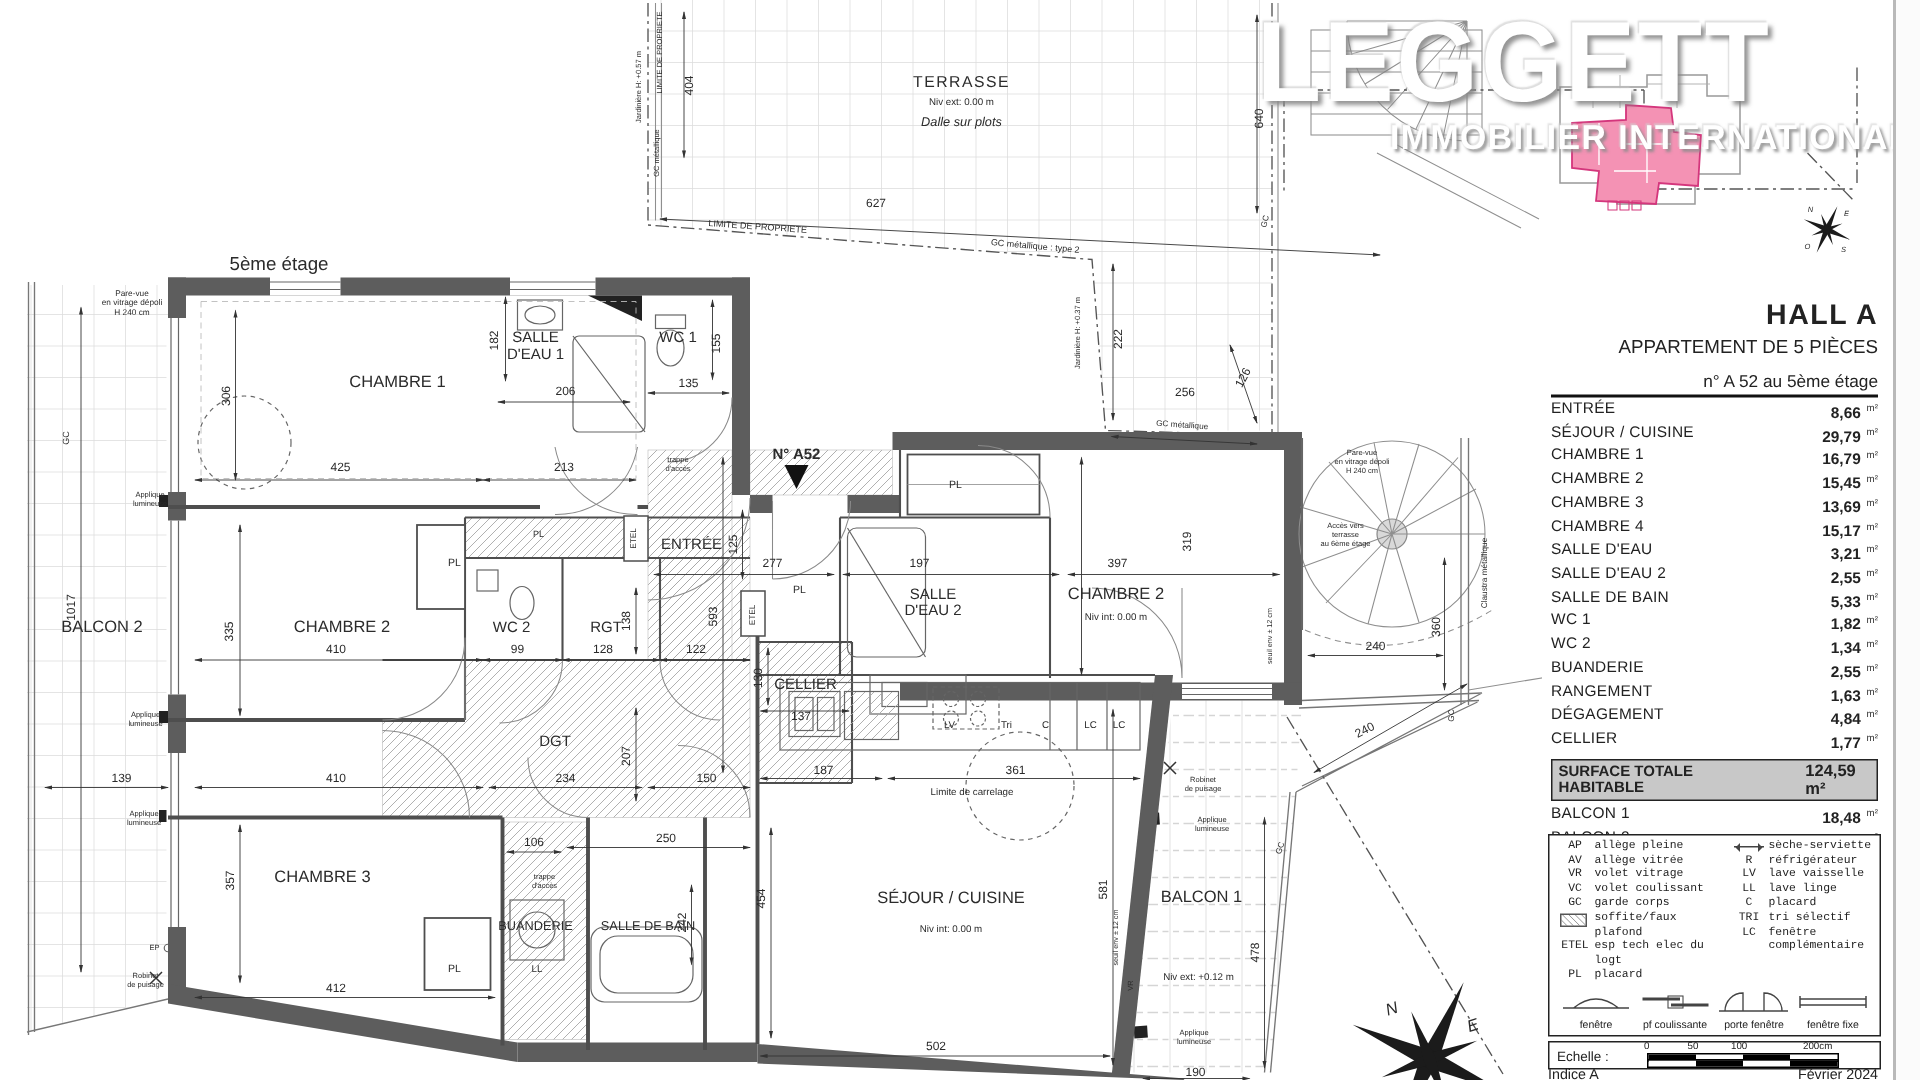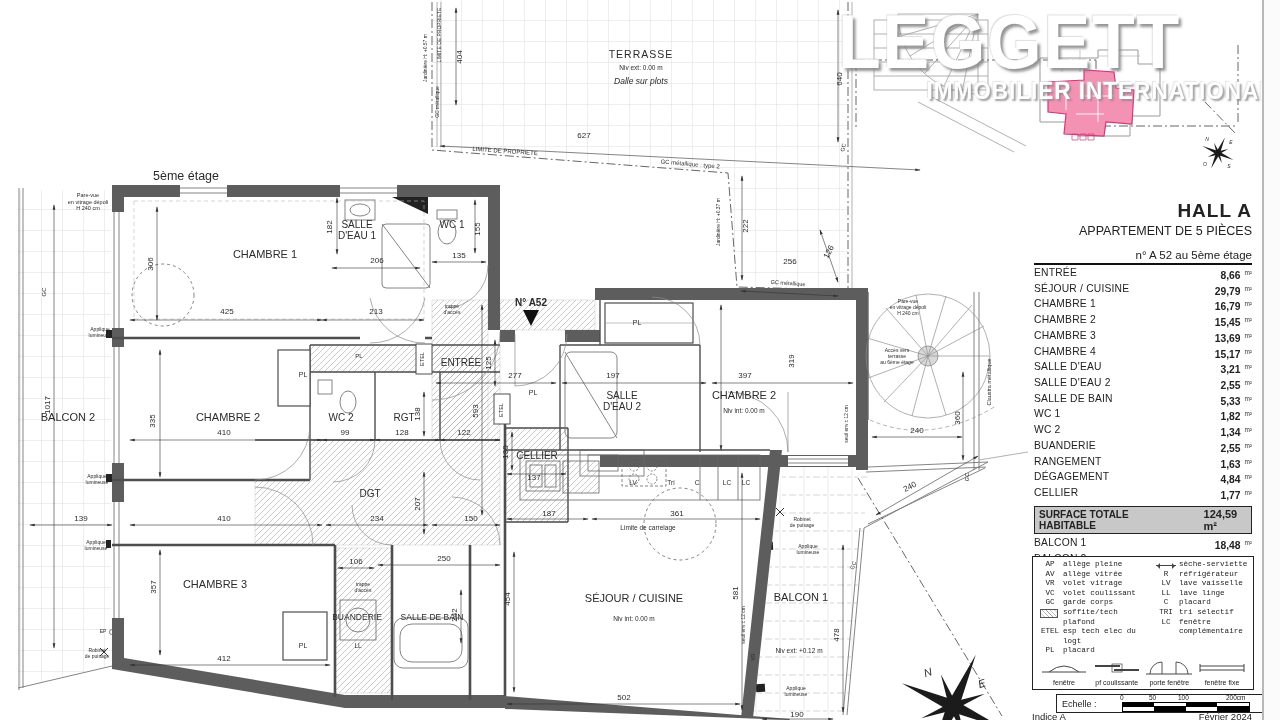--- a/index.html
+++ b/index.html
@@ -42,21 +42,21 @@
   .g-hatch{display:inline-block;width:16px;height:7px;border:.5px solid #555;margin:1px 5px 0 3px;
       background:repeating-linear-gradient(45deg,#fff,#fff 2px,#999 2.5px,#fff 3px);}
   .g-rad{display:inline-block;width:20px;height:0;border-top:1px solid #444;margin:4px 3px 0 2px;position:relative;}
   .g-rad::before,.g-rad::after{content:"";position:absolute;top:-3px;border:3px solid transparent;}
   .g-rad::before{left:-2px;border-right-color:#444;}
   .g-rad::after{right:-2px;border-left-color:#444;}
   #legend-symbols{display:flex;justify-content:space-between;padding:2px 6px 3px 6px;}
   .sym{width:50px;text-align:center;}
   .sym .lab{font-size:7px;margin-top:-1px;}
 
-  #scalebox{left:1056px;top:694px;width:220px;height:17px;z-index:3;border:1px solid #222;
+  #scalebox{left:1032px;top:694px;width:220px;height:17px;z-index:3;border:1px solid #222;
       background:#fff;display:flex;align-items:center;}
   #scalebox .sl{font-size:9px;margin-left:5px;width:60px;}
   #scalebar{position:relative;width:126px;height:8px;margin-top:4px;}
   #scalebar .ticks{position:absolute;top:-8px;left:0;width:100%;font-size:6.5px;}
   #scalebar .ticks span{position:absolute;}
   #scalebar .b1{position:absolute;top:0;width:100%;height:4px;border:.5px solid #000;
       background:linear-gradient(90deg,#000 0 25%,#fff 25% 50%,#000 50% 75%,#fff 75% 100%);}
   #scalebar .b2{position:absolute;top:4px;width:100%;height:4px;border:.5px solid #000;
       background:linear-gradient(90deg,#fff 0 25%,#000 25% 50%,#fff 50% 75%,#000 75% 100%);}
   #footer{left:1032px;top:711px;width:220px;z-index:3;display:flex;justify-content:space-between;
@@ -574,21 +574,21 @@
         <div class="lrow">
           <span class="lk">VC</span>
           <span class="lv">volet coulissant</span>
         </div>
         <div class="lrow">
           <span class="lk">GC</span>
           <span class="lv">garde corps</span>
         </div>
         <div class="lrow">
           <span class="lk"><span class="g-hatch"></span></span>
-          <span class="lv">soffite/tech plafond</span>
+          <span class="lv">soffite/faux plafond</span>
         </div>
         <div class="lrow">
           <span class="lk">ETEL</span>
           <span class="lv">esp tech elec  du logt</span>
         </div>
         <div class="lrow">
           <span class="lk">PL</span>
           <span class="lv">placard</span>
         </div>
       </div>

